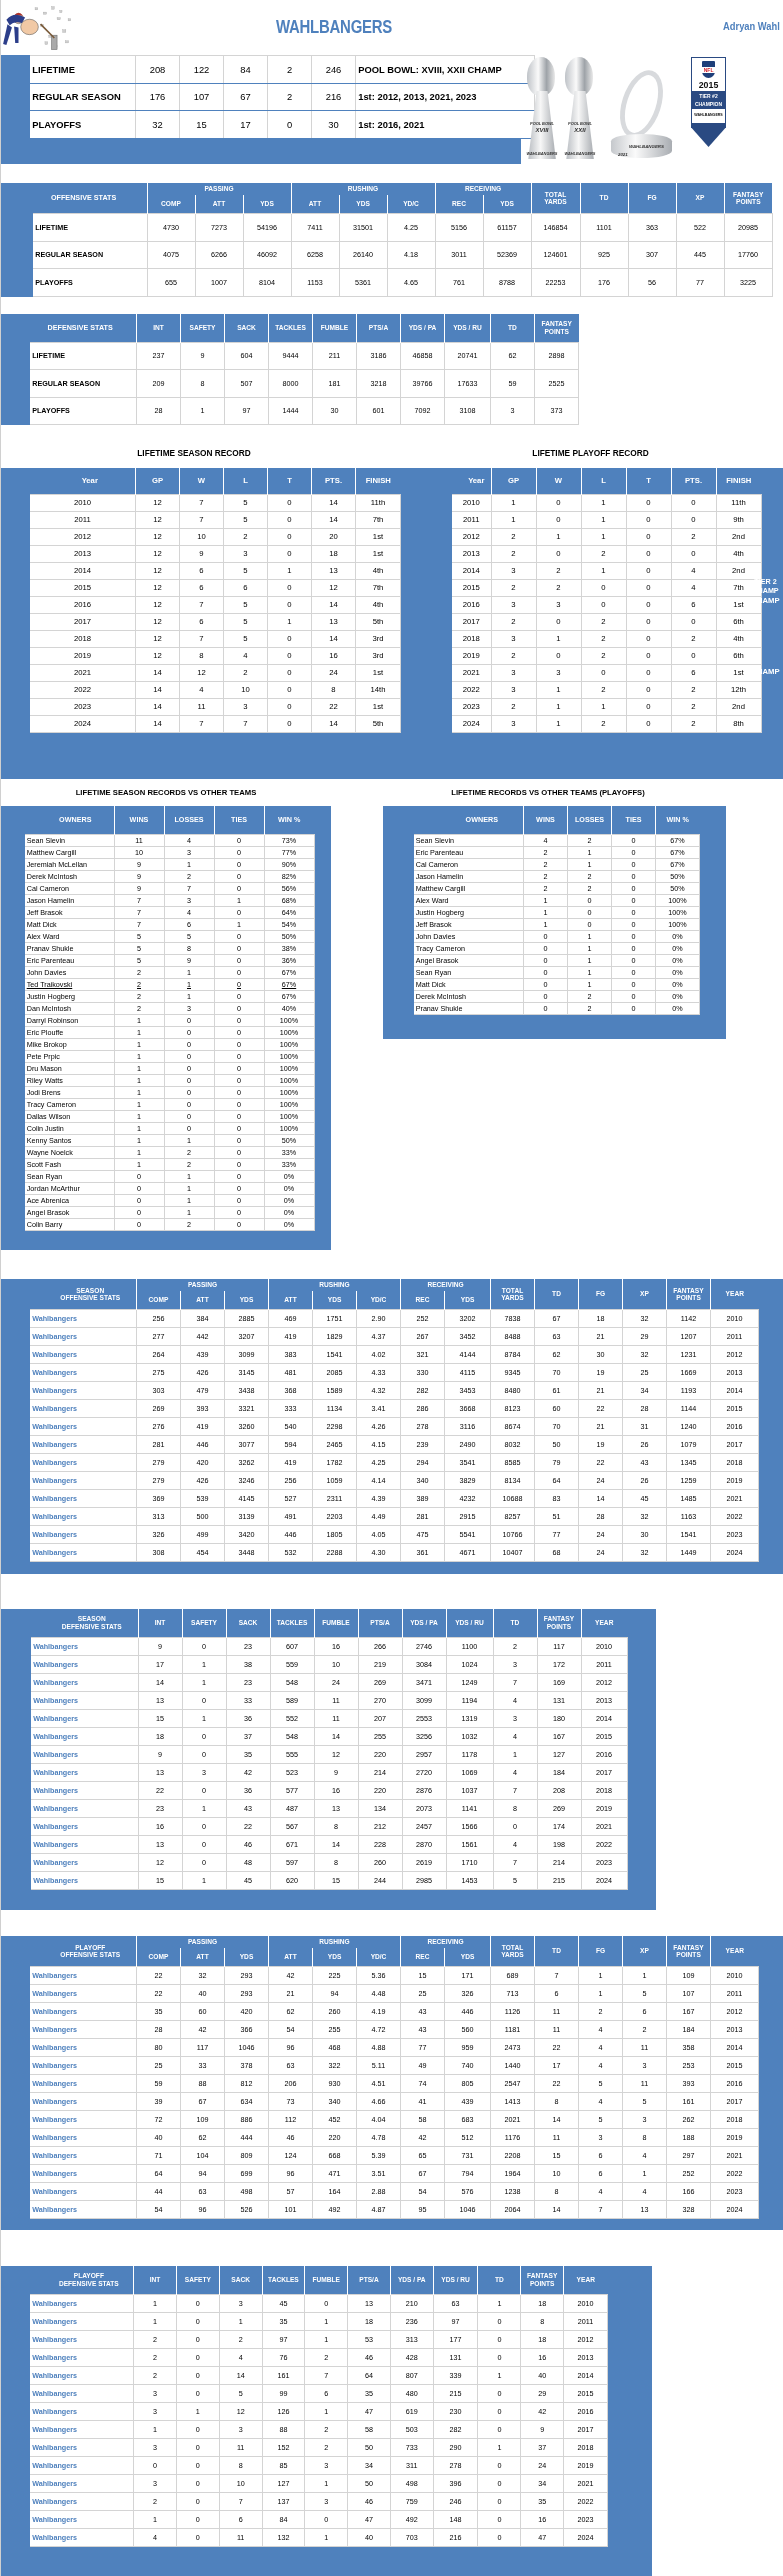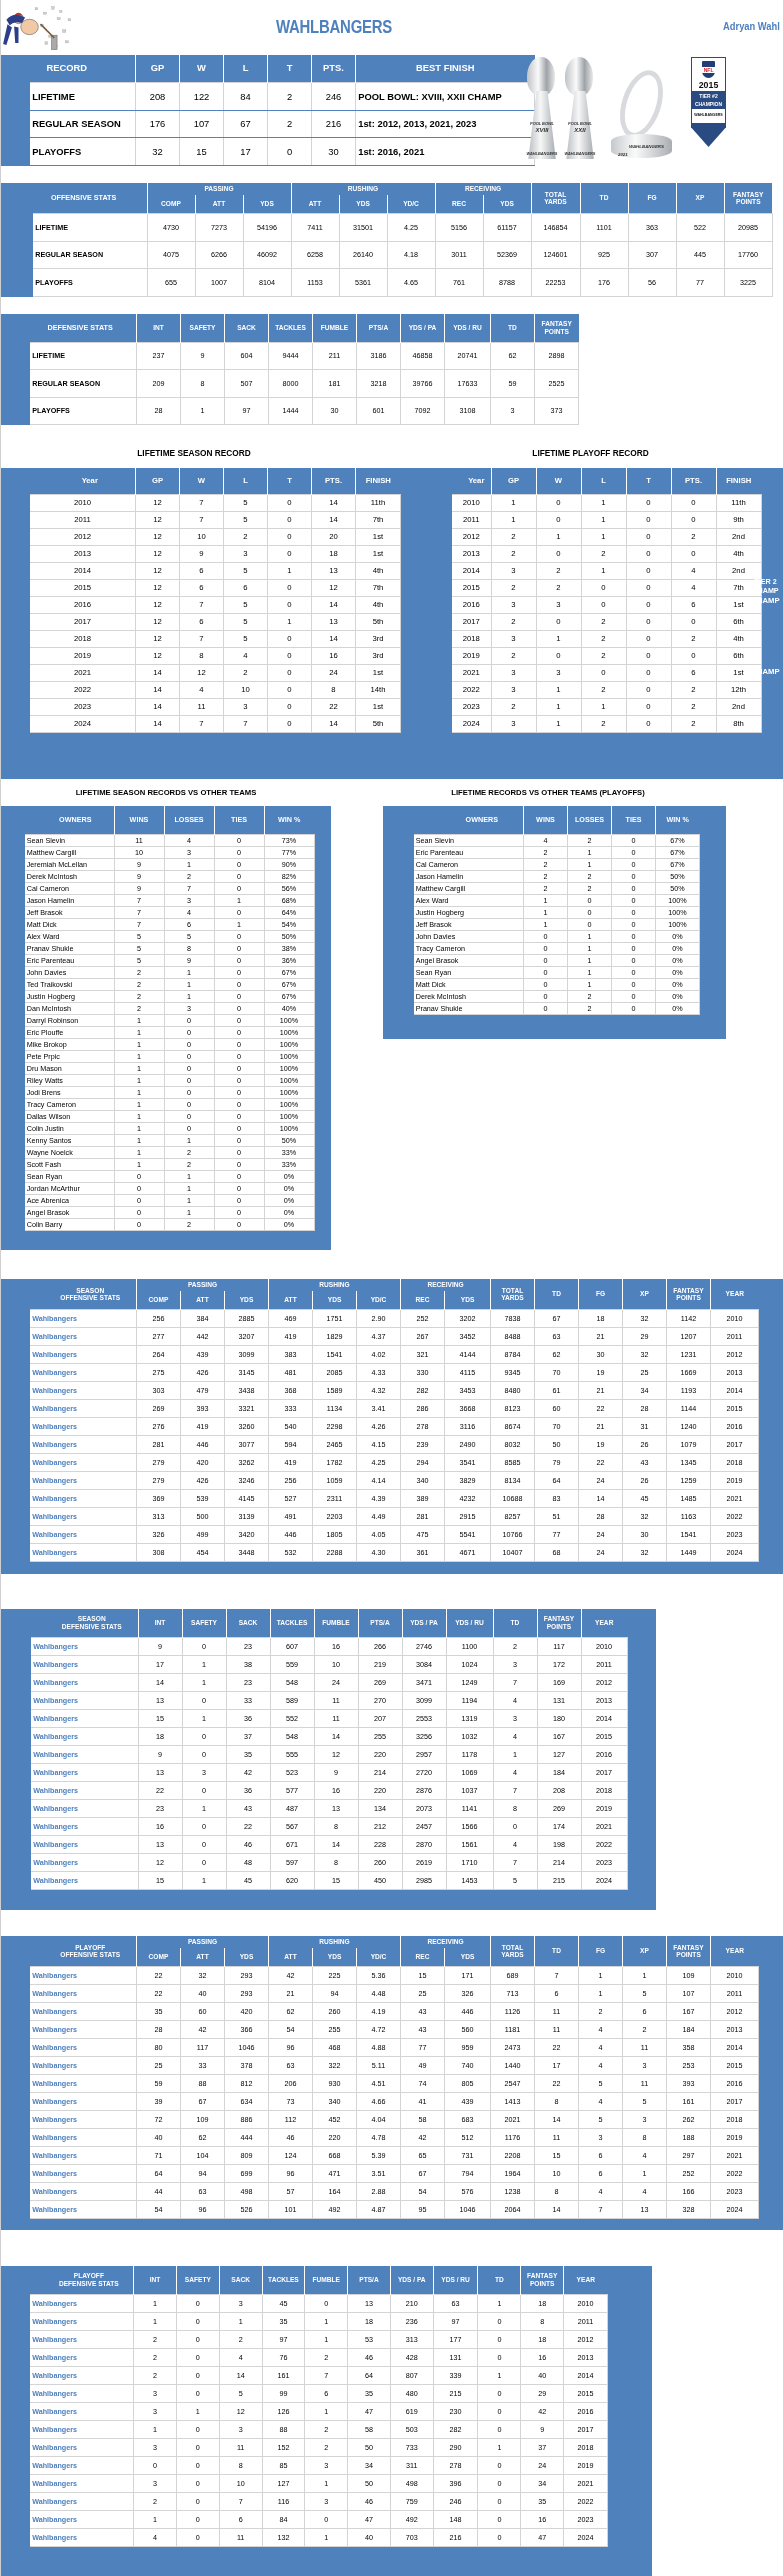--- a/index.html
+++ b/index.html
@@ -119,29 +119,20 @@
   <colgroup>
       <col style="width:120px">
       <col style="width:44px">
       <col style="width:44px">
       <col style="width:44px">
       <col style="width:44px">
       <col style="width:44px">
       <col style="width:179px">
     </colgroup>
   <tbody>
-      <tr style="height:27.5px">
-    <th class="first" style="text-align:left;padding-left:31px;">RECORD</th>
-    <th>GP</th>
-    <th>W</th>
-    <th>L</th>
-    <th>T</th>
-    <th>PTS.</th>
-    <th>BEST FINISH</th>
-  </tr>
   <tr>
     <td class="lbl" style="border-left:29px solid #4f81bd;">LIFETIME</td>
     <td>208</td>
     <td>122</td>
     <td>84</td>
     <td>2</td>
     <td>246</td>
     <td class="best">POOL BOWL:  XVIII, XXII CHAMP</td>
   </tr>
   <tr>
@@ -777,21 +768,21 @@
         <td>0</td>
         <td>36%</td>
       </tr>
       <tr style="height: 12px;">
         <td class="owner" style="border-left: 24px solid rgb(79, 129, 189);">John Davies</td>
         <td>2</td>
         <td>1</td>
         <td>0</td>
         <td>67%</td>
       </tr>
-      <tr style="height: 12px;">
+      <tr style="height: 12px; text-decoration: underline;">
         <td class="owner" style="border-left: 24px solid rgb(79, 129, 189);">Ted Traikovski</td>
         <td>2</td>
         <td>1</td>
         <td>0</td>
         <td>67%</td>
       </tr>
       <tr style="height: 12px;">
         <td class="owner" style="border-left: 24px solid rgb(79, 129, 189);">Justin Hogberg</td>
         <td>2</td>
         <td>1</td>
@@ -1566,21 +1557,21 @@
         <td>214</td>
         <td>2023</td>
       </tr>
       <tr style="height: 18px;">
         <td class="team" style="border-left: 30px solid rgb(79, 129, 189);">Wahlbangers</td>
         <td>15</td>
         <td>1</td>
         <td>45</td>
         <td>620</td>
         <td>15</td>
-        <td>450</td>
+        <td>244</td>
         <td>2985</td>
         <td>1453</td>
         <td>5</td>
         <td>215</td>
         <td>2024</td>
       </tr>
     </tbody>
 </table>
 
 <div class="abs blue" style="left:0;top:1936px;width:783px;height:294px;"></div>
@@ -2059,21 +2050,21 @@
         <td>396</td>
         <td>0</td>
         <td>34</td>
         <td>2021</td>
       </tr>
       <tr style="height: 18px;">
         <td class="team" style="border-left: 29px solid rgb(79, 129, 189);">Wahlbangers</td>
         <td>2</td>
         <td>0</td>
         <td>7</td>
-        <td>116</td>
+        <td>137</td>
         <td>3</td>
         <td>46</td>
         <td>759</td>
         <td>246</td>
         <td>0</td>
         <td>35</td>
         <td>2022</td>
       </tr>
       <tr style="height: 18px;">
         <td class="team" style="border-left: 29px solid rgb(79, 129, 189);">Wahlbangers</td>

